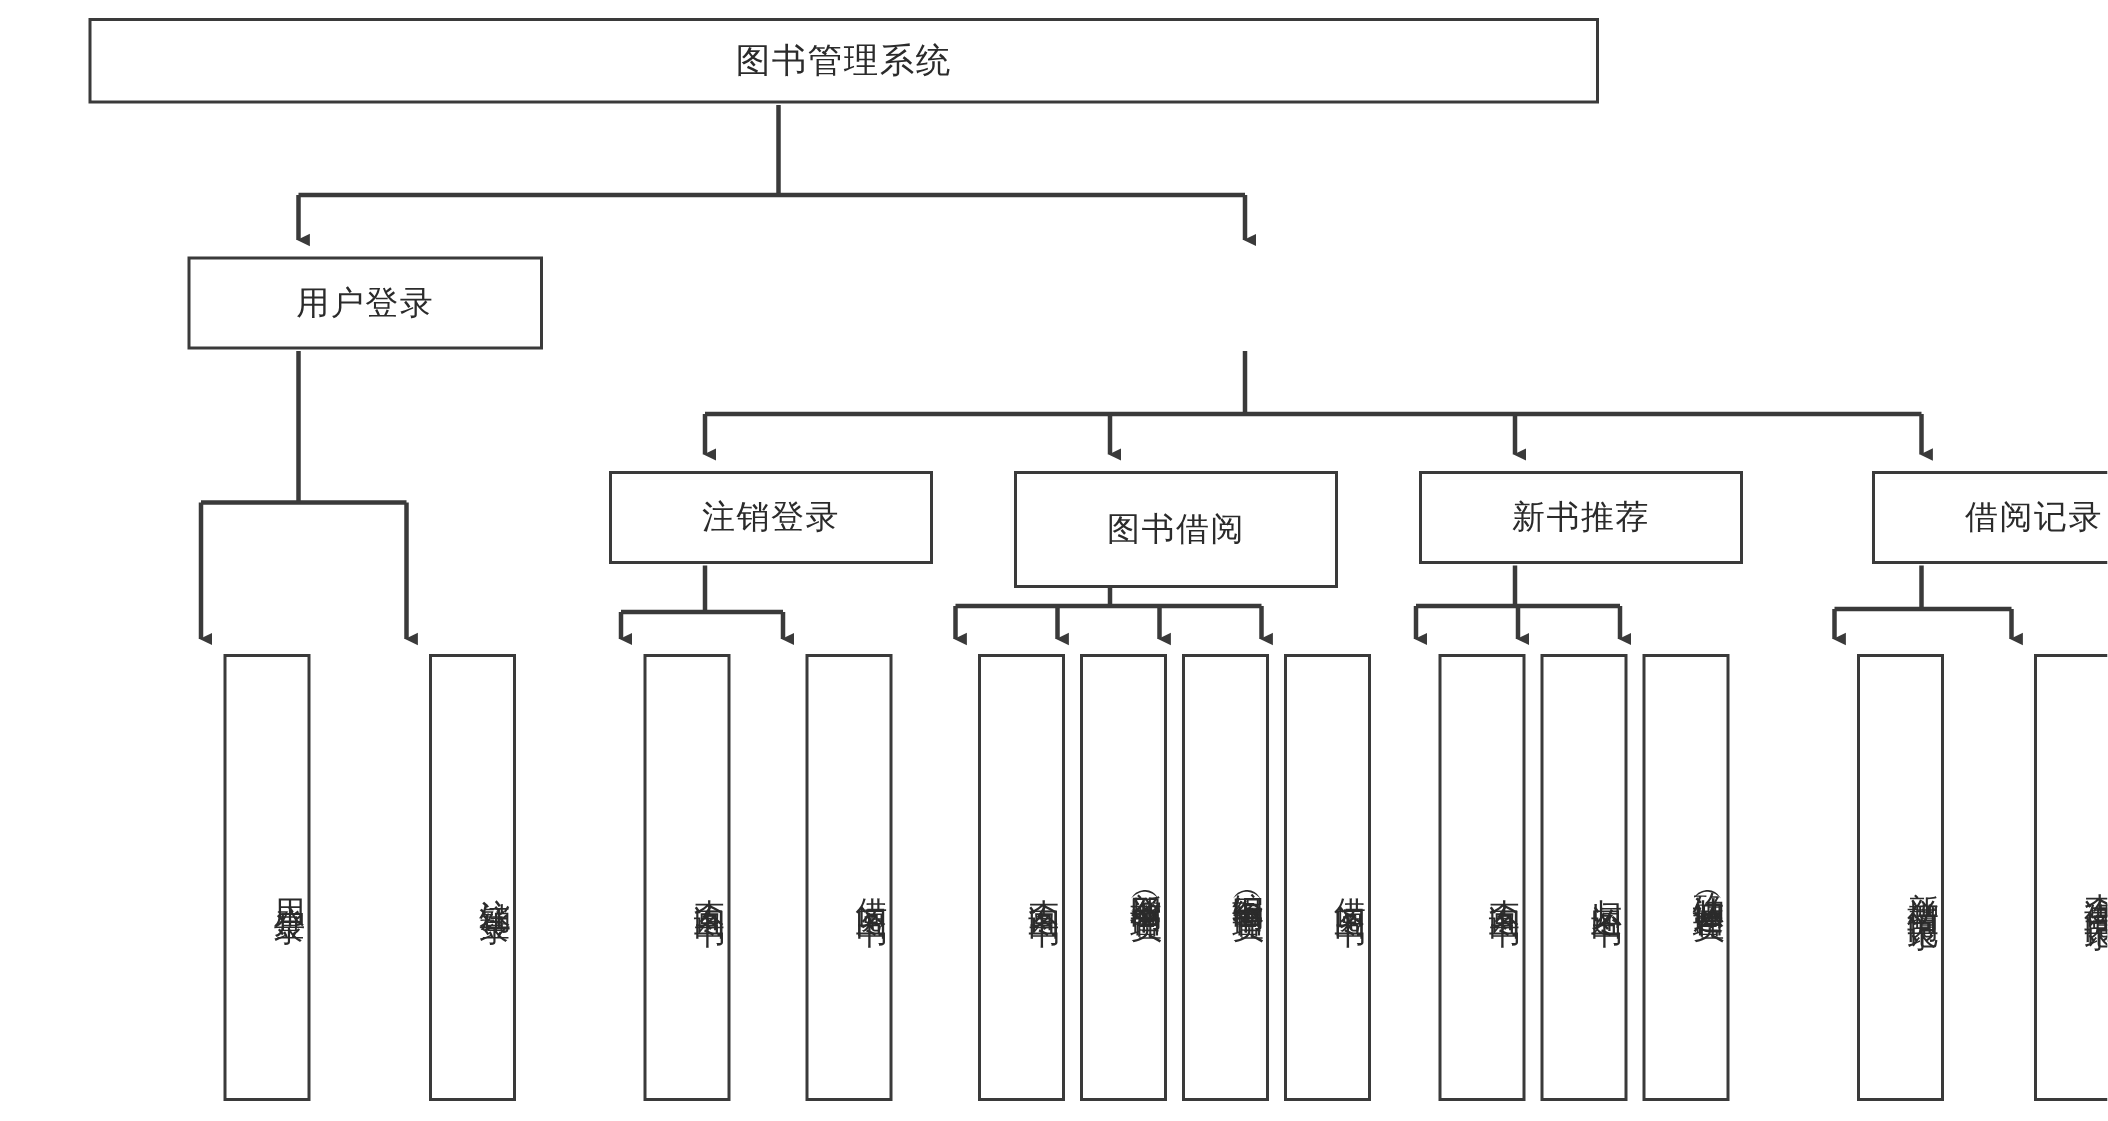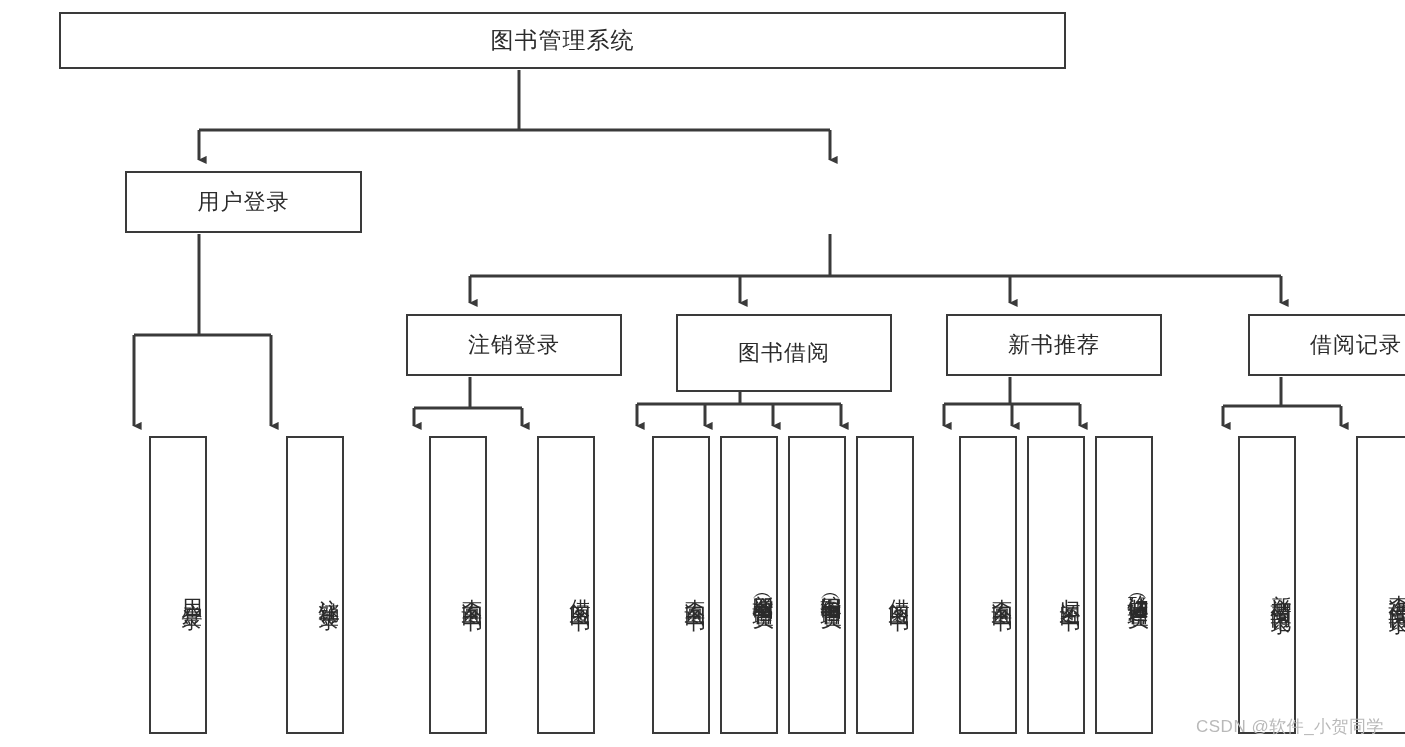--- a/index.html
+++ b/index.html
@@ -137,15 +137,14 @@
   <div class="node node-v tall" style="left:744px; top:436px; width:58px; height:298px;">编辑图书（管理员）</div>
   <div class="node node-v" style="left:812px; top:436px; width:58px; height:298px;">借阅图书</div>
 
   <div class="node node-v" style="left:915px; top:436px; width:58px; height:298px;">查询图书</div>
   <div class="node node-v" style="left:983px; top:436px; width:58px; height:298px;">归还图书</div>
   <div class="node node-v tall" style="left:1051px; top:436px; width:58px; height:298px;">确认归还（管理员）</div>
 
   <div class="node node-v" style="left:1194px; top:436px; width:58px; height:298px;">新增借阅记录</div>
   <div class="node node-v" style="left:1312px; top:436px; width:58px; height:298px;">查询借阅记录</div>
 
-  <div class="watermark">CSDN @软件_小贺同学</div>
 
 </div>
 
 </body></html>

